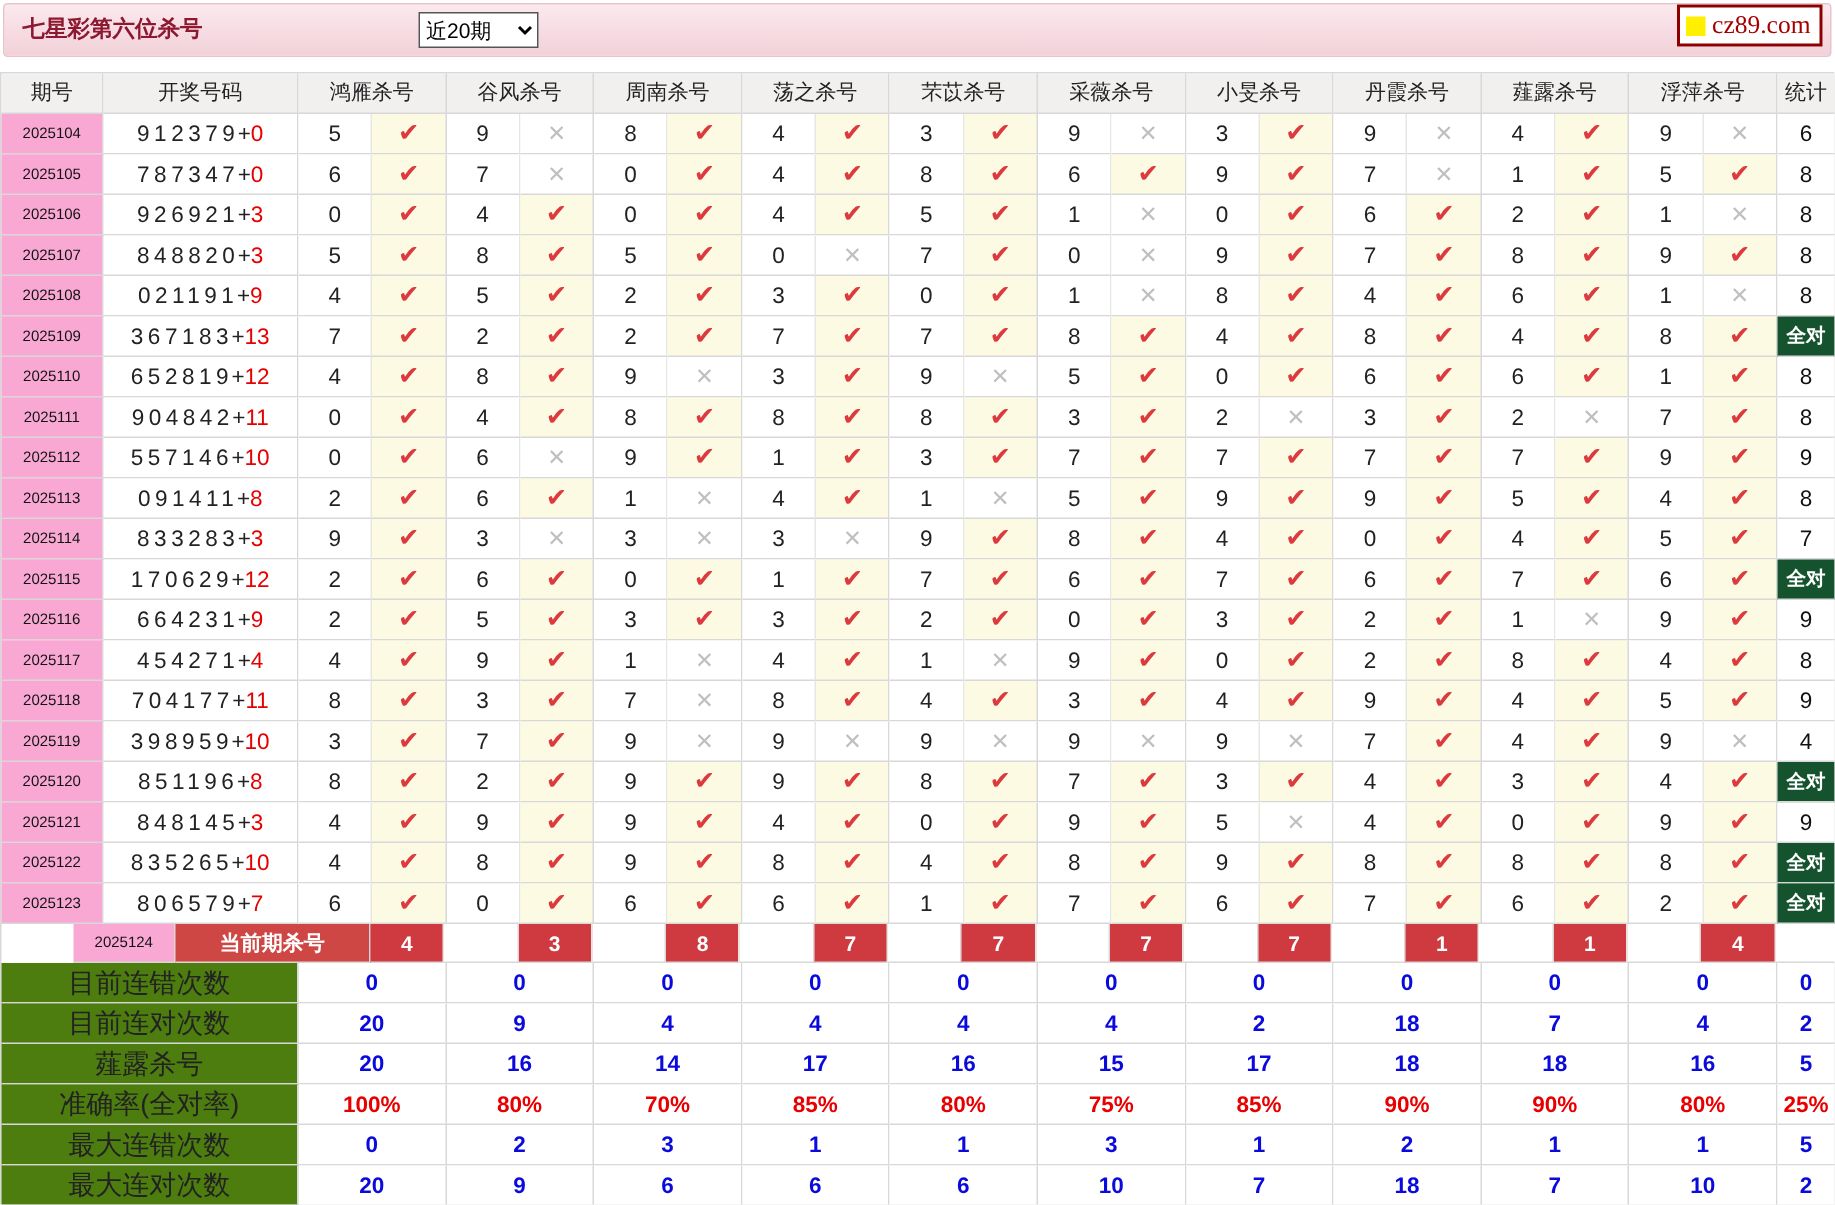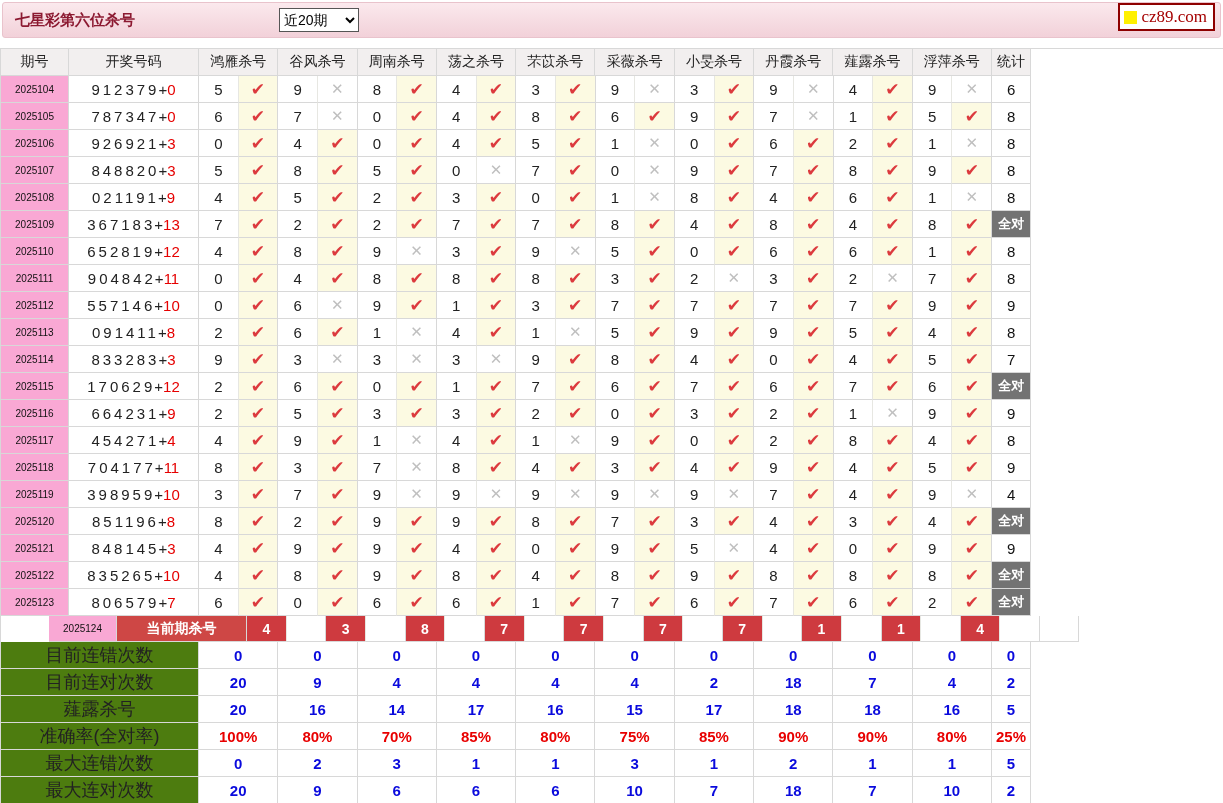--- a/index.html
+++ b/index.html
@@ -11,37 +11,37 @@
   .topbar .title{position:absolute;left:12px;top:0;line-height:34px;font-size:15px;font-weight:bold;color:#8C1931;}
   .topbar select{position:absolute;left:276px;top:5px;height:24px;width:80px;font-size:14px;
                  font-family:"Liberation Sans",sans-serif;border:1px solid #555;background:#fff;}
   .logo{position:absolute;right:5px;top:0;height:24px;background:#fff;border:2px solid #8E0000;
         display:flex;align-items:center;padding:0 6px 0 4px;gap:4px;}
   .logo .sq{width:13px;height:13px;background:#FFF000;display:inline-block;}
   .logo .txt{font-family:"Liberation Serif","DejaVu Serif",serif;font-size:17px;color:#A50000;}
 
   
   .tbl{margin-top:10px;width:1223px;border-top:1px solid #D8D8D8;border-left:1px solid #D8D8D8;box-sizing:border-box;}
-  .tr{display:flex;width:1030px;height:27px;text-align:center;}
+  .tr{display:flex;width:1223px;height:27px;text-align:center;}
   .tr.current{height:26px;padding-left:48px;}
   .c{box-sizing:border-box;border-right:1px solid #D8D8D8;border-bottom:1px solid #D8D8D8;
      display:flex;align-items:center;justify-content:center;background:#fff;overflow:hidden;white-space:nowrap;}
   .per{width:68px;background:#f9a8d4;font-size:10px;color:#111;}
   .draw{width:130px;font-size:15px;color:#222;}
   .draw .d{letter-spacing:3px;}
   .draw .plus{margin-left:-1px;}
   .draw .bonus{color:#E60000;}
   .num{flex:1;font-size:15px;color:#222;border-right-color:#E7E7E2;}
   .mark{flex:1;font-size:17px;}
   .mark.ok{background:#FCFAE2;color:#DC3A3E;}
   .mark.no{color:#BFBFBF;font-size:15px;}
   .stat{width:39px;font-size:15px;color:#111;}
   .h{background:#F2EFEF;font-size:14px;color:#222;}
   .h.exp{flex:2;}
-  .badge{background:#737373;color:#fff;font-size:13px;font-weight:bold;letter-spacing:0;}
+  .badge{background:#14532d;color:#fff;font-size:13px;font-weight:bold;letter-spacing:0;}
   .redcell{background:#CE3A3F;color:#fff;font-weight:bold;font-size:14px;}
   .redlabel{background:#CE4745;color:#fff;font-weight:bold;font-size:14px;}
   .sumlabel{width:198px;background:#4d7c0f;font-size:18px;color:#222;}
   .sumval{flex:2;font-size:15px;font-weight:bold;color:#0A0ADD;}
   .sumval.redv{color:#E80000;}
   .stat.sv{flex:none;}
 </style>
 </head>
 <body>
 

